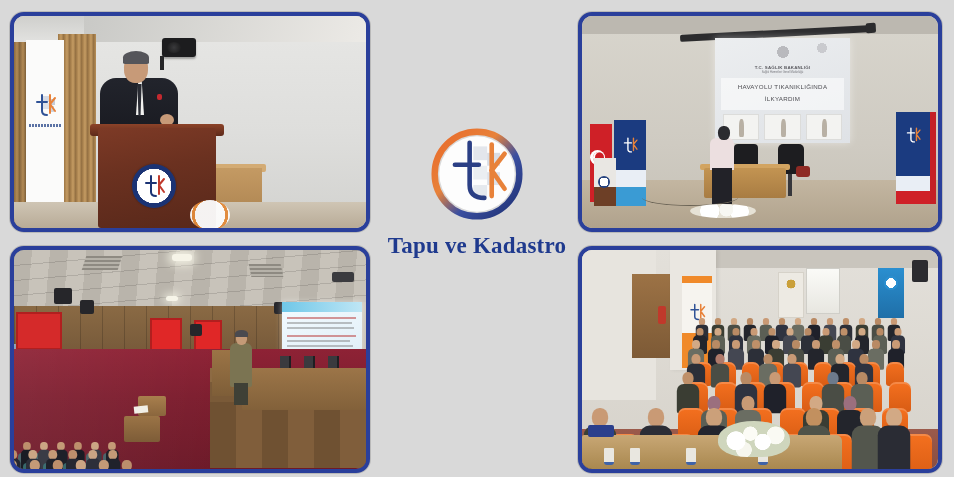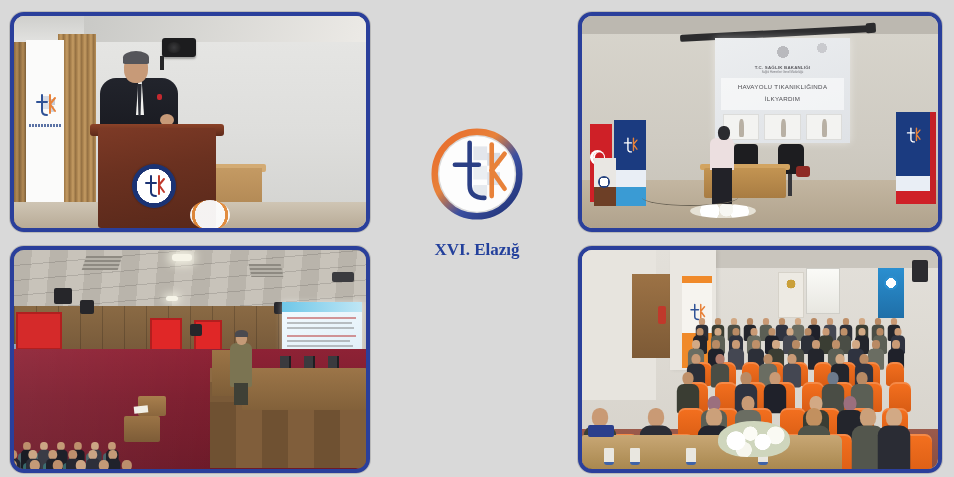--- a/index.html
+++ b/index.html
@@ -810,17 +810,17 @@
           <rect x="46" y="62" width="15" height="14" fill="#d3d9e2"></rect>
         </g>
         <path d="M26 40 H52" stroke="#2b3f85" stroke-width="5" stroke-linecap="round" fill="none"></path>
         <path d="M42 16 V62 q0 14 16 14" stroke="#2b3f85" stroke-width="5" stroke-linecap="round" fill="none"></path>
         <path d="M66 18 V74" stroke="#e8823a" stroke-width="5" stroke-linecap="round" fill="none"></path>
         <path d="M66 46 L80 28" stroke="#e8823a" stroke-width="5" stroke-linecap="round" fill="none"></path>
         <path d="M66 46 L80 66" stroke="#e8823a" stroke-width="5" stroke-linecap="round" fill="none"></path>
       </svg>
     </div>
     <div class="brand">
-      <div class="l2">XVI. Elazığ</div>
+      <div class="l1">Tapu ve Kadastro</div>
     </div>
   </div>
 
 </div>
 
 </body></html>

